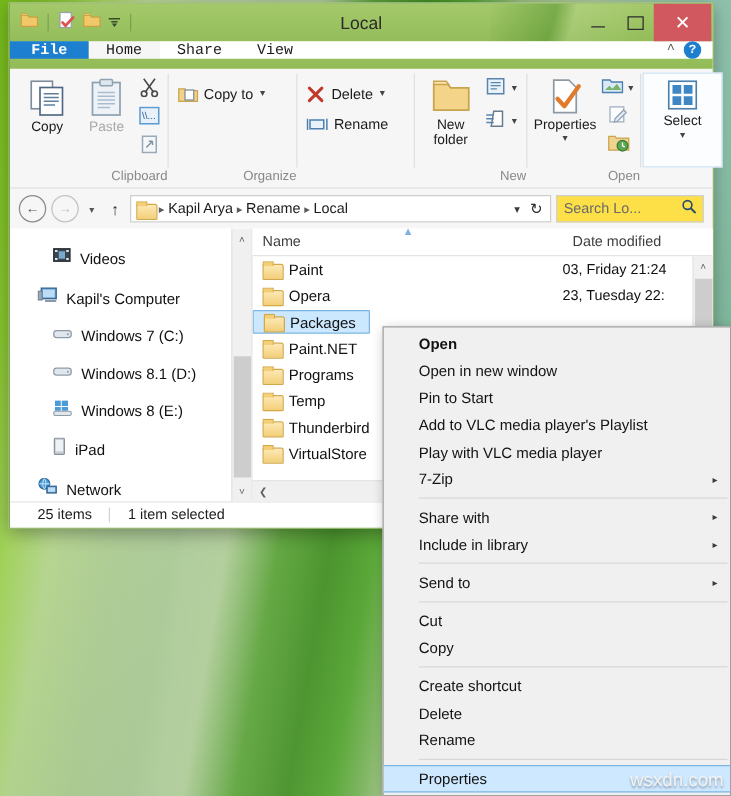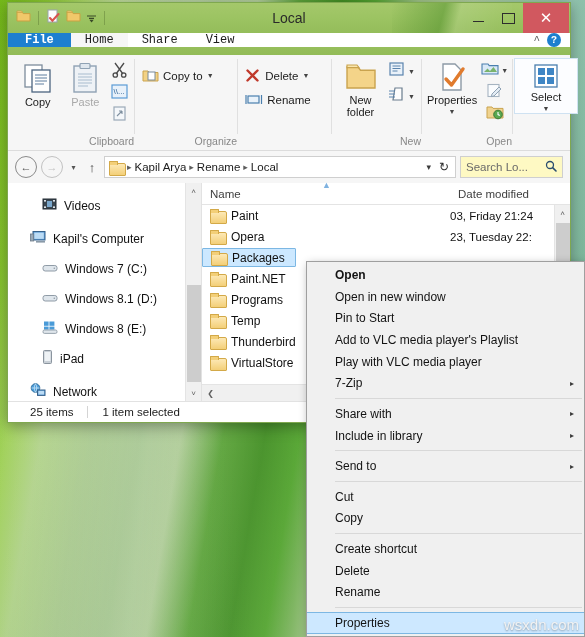--- a/index.html
+++ b/index.html
@@ -112,21 +112,21 @@
   }
 
   .bigbtn { width:48px; display:flex; flex-direction:column; align-items:center; gap:2px; padding-top:3px;}
   .bigbtn .lbl { font-size:11px; color:#1b1b1b; text-align:center; line-height:12px;}
   .bigbtn.dim .lbl { color:#a9a9a9;text-align:right; }
   .smallcol { display:flex; flex-direction:column; gap:3px; padding-top:3px;}
   .smallbtn { display:flex; align-items:center; gap:4px; height:21px; padding:0 2px; }
   .smallbtn .lbl { font-size:11.5px; color:#1b1b1b; white-space:nowrap; }
   .caret { font-size:7px; color:#444; }
   .iconcol { display:flex; flex-direction:column; gap:2px; align-items:center; padding-top:2px;}
-  .selbox { border:1px solid #cfe2f2; background:#fcfdff; padding:3px 8px 0 8px; height:56px;}
+  .selbox { border:1px solid #cfe2f2; background:#fcfdff; padding:3px 8px 0 8px; height:76px;}
 
   
   .addrrow {
     height:32px; display:flex; align-items:center; gap:4px;
     padding:0 7px; background:#f6f6f6; flex:0 0 auto;
   }
   .navbtn {
     width:22px;height:22px;border-radius:50%;border:1.3px solid #8a8a8a;
     display:flex;align-items:center;justify-content:center;
     font-size:11px;color:#555;
@@ -137,21 +137,21 @@
   .crumbbox {
     flex:1; height:22px; background:#fff; border:1px solid #cfcfcf;
     display:flex; align-items:center; gap:3px; padding:0 4px; min-width:0;
   }
   .crumb { font-size:11.5px; color:#1b1b1b; white-space:nowrap; }
   .crumbsep { font-size:9px; color:#5b5b5b; }
   .crumbtail { margin-left:auto; display:flex; align-items:center; gap:8px; padding-right:2px;}
   .crumbtail .dd { font-size:9px; color:#3a3a3a; }
   .refresh { font-size:12px; color:#2a2a2a; }
   .searchbox {
-    width:103px; height:22px; background:#fef9c3; border:1px solid #cfcfcf;
+    width:118px; height:22px; background:#fde047; border:1px solid #cfcfcf;
     display:flex;align-items:center;justify-content:space-between; padding:0 5px;
   }
   .searchbox .ph { font-size:11.5px; color:#6a6a6a; }
 
   
   .content { flex:1; display:flex; min-height:0; background:#fff; }
   .navpane {
     width:193px; background:#fff; position:relative;
     display:flex; flex-direction:column; padding-top:2px;
   }

